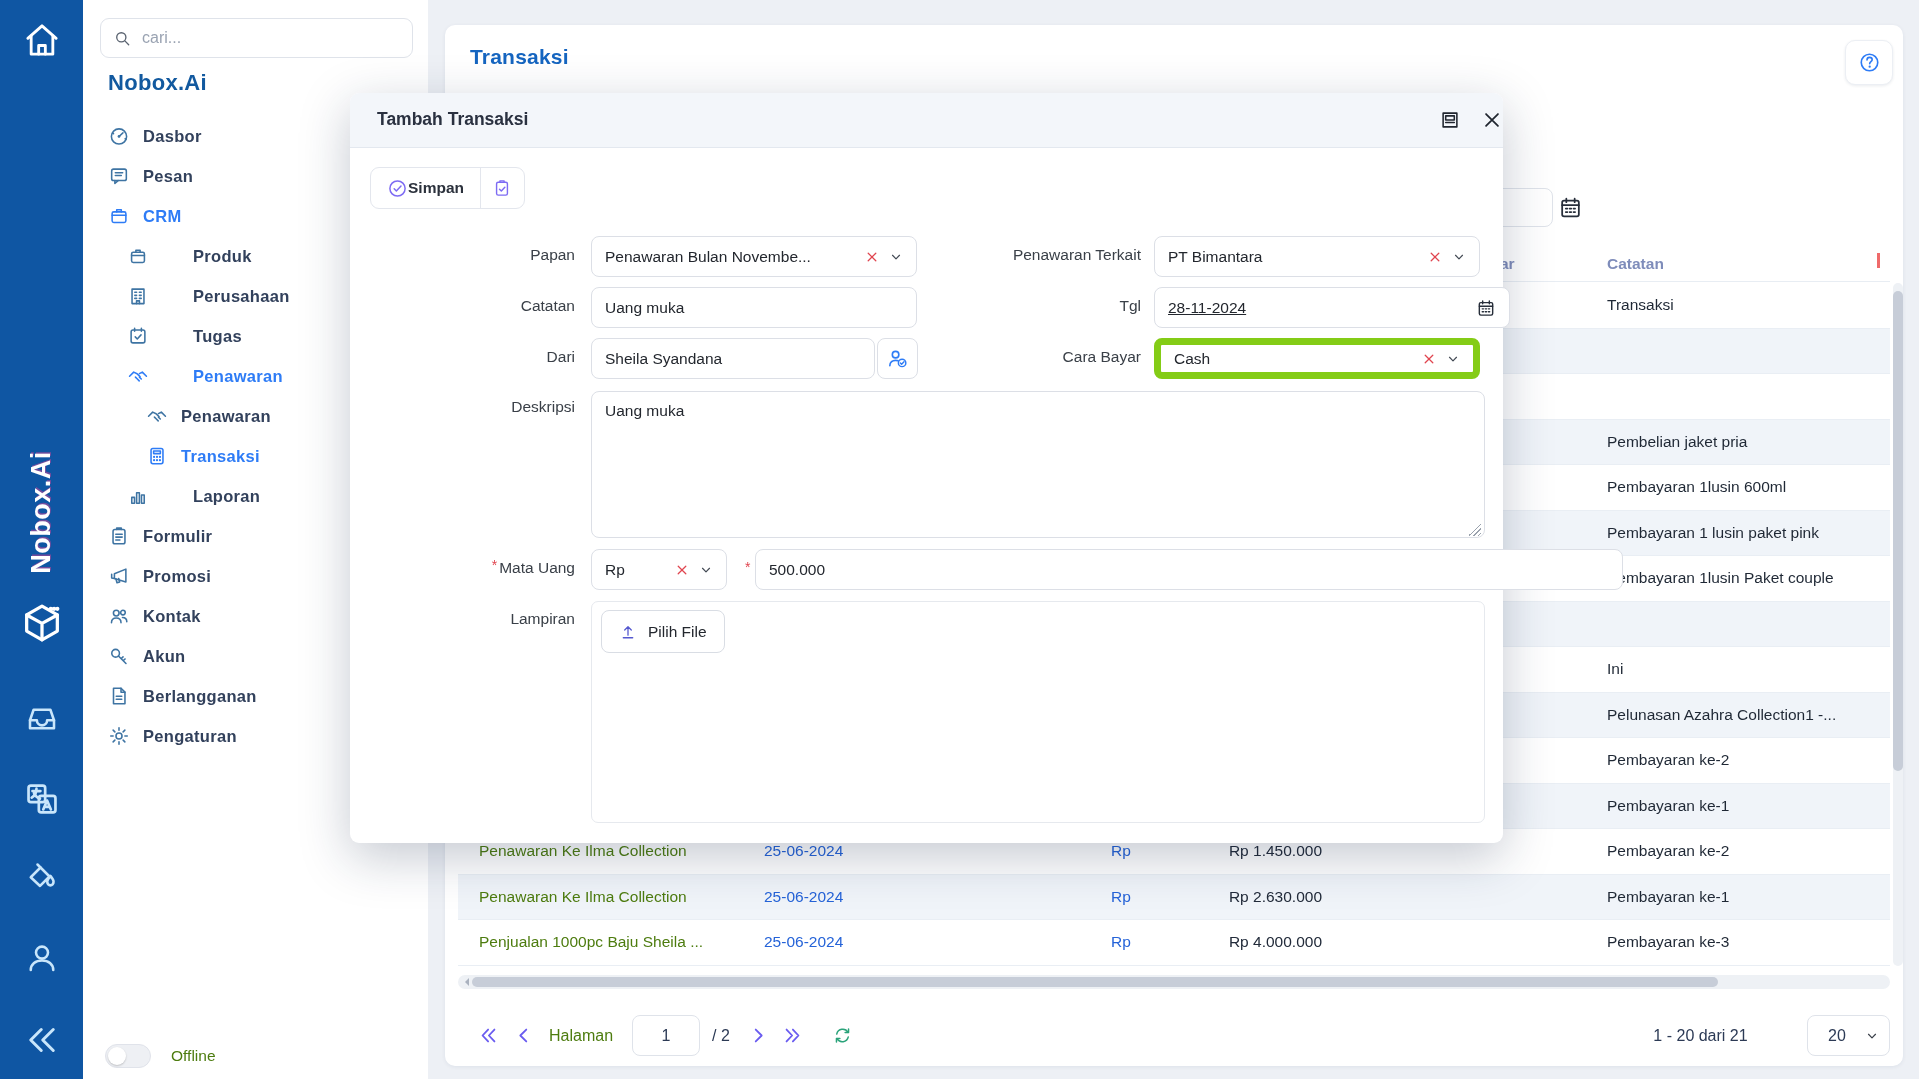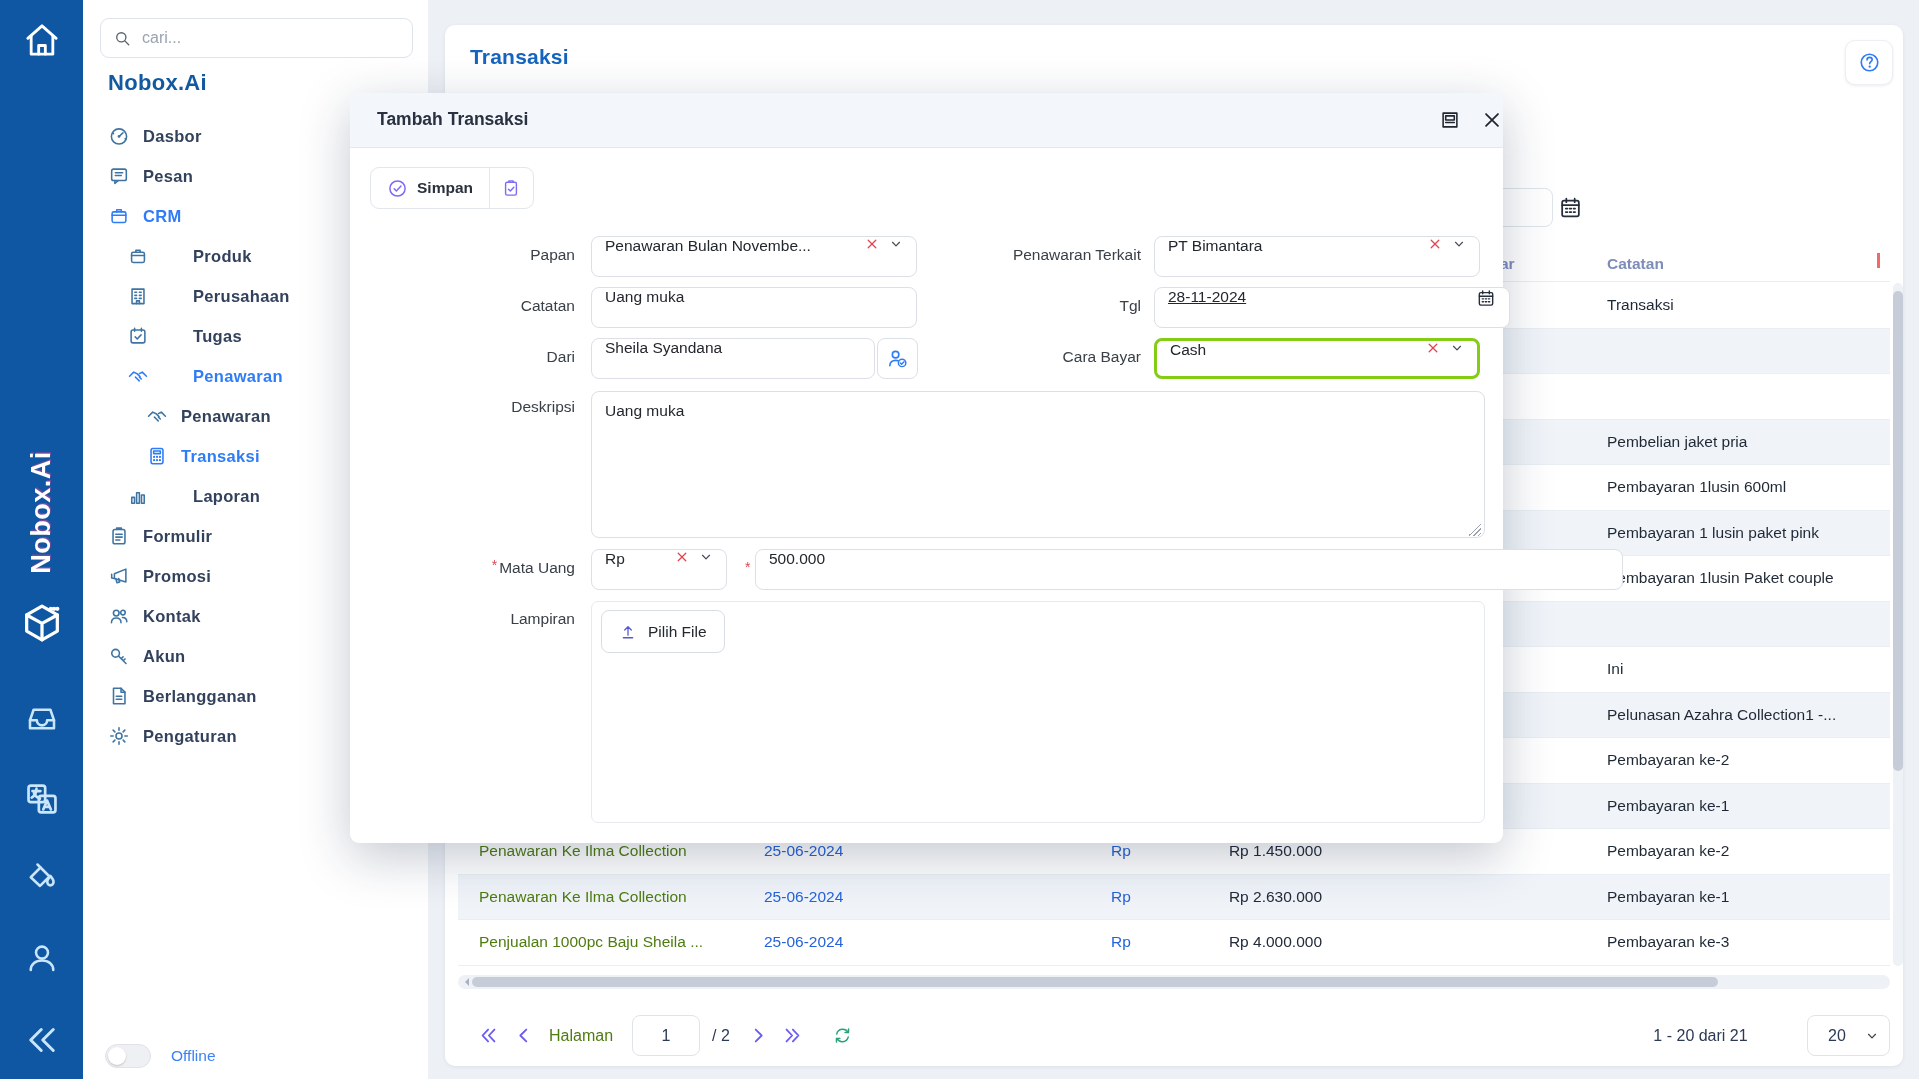--- a/index.html
+++ b/index.html
@@ -30,21 +30,21 @@
   .menu { position:absolute; left:0; top:116px; width:345px; }
   .menu-item { height:40px; display:flex; align-items:center; gap:13px; padding-left:25px; font-size:16.5px; font-weight:600; letter-spacing:.3px; color:#32415c; cursor:pointer; }
   .menu-item.level-1 { padding-left:44px;gap:44px; }
   .menu-item.level-2 { padding-left:63px; }
   .menu-item .mi-icon { width:22px; height:22px; color:#3e74a3; flex:0 0 auto; }
   .menu-item.active { color:#2e7cf6; }
   .menu-item.active .mi-icon { color:#2e7cf6; }
   .offline { position:absolute; left:22px; top:1044px; display:flex; align-items:center; gap:20px; }
   .toggle { width:46px; height:24px; border-radius:12px; background:#eef0f4; border:1px solid #e0e3ea; position:relative; cursor:pointer; }
   .toggle .knob { position:absolute; left:2px; top:2px; width:18px; height:18px; border-radius:50%; background:#fff; box-shadow:0 1px 2px rgba(0,0,0,.2); }
-  .offline-label { font-size:15.5px; color:#3b82f6; font-weight:500; }
+  .offline-label { font-size:15.5px; color:#4d7c0f; font-weight:500; }
 
   
   .main-card { position:absolute; left:445px; top:25px; width:1458px; height:1041px; background:#fff; border-radius:10px; box-shadow:0 1px 4px rgba(20,40,80,.07); }
   .page-title { position:absolute; left:25px; top:20px; font-size:21px; font-weight:700; color:#1565c0; letter-spacing:.2px; }
   .help-btn { position:absolute; left:1400px; top:15px; width:48px; height:45px; border:1px solid #eceff4; border-radius:10px; background:#fff; box-shadow:0 1px 3px rgba(20,40,80,.09); display:flex; align-items:center; justify-content:center; color:#2e7cf6; cursor:pointer; }
   .help-btn .ic { width:23px; height:23px; }
   .date-filter { position:absolute; left:1008px; top:163px; width:100px; height:39px; border:1px solid #dfe3ea; border-radius:8px; background:#fff; }
   .date-filter-cal { position:absolute; left:1113px; top:170px; width:25px; height:25px; color:#272e3a; cursor:pointer; }
 
   .t-header { position:absolute; left:13px; top:225px; width:1432px; height:32px; border-bottom:1px solid #e8edf3; font-size:15.5px; font-weight:700; color:#7e8cba; }
@@ -84,34 +84,34 @@
   .pg-size .ic { position:absolute; right:10px; width:14px; height:14px; color:#3a4049; }
 
   
   .modal { position:absolute; left:350px; top:93px; width:1153px; height:750px; background:#fff; border-radius:9px; box-shadow:0 14px 50px rgba(25,40,70,.25); z-index:20; }
   .m-header { position:absolute; left:0; top:0; width:1153px; height:55px; background:#f3f6fa; border-bottom:1px solid #e3e8ef; border-radius:9px 9px 0 0; }
   .m-title { position:absolute; left:27px; top:16px; font-size:17.5px; font-weight:600; color:#2a3140; }
   .m-hic { position:absolute; top:16px; width:22px; height:22px; color:#20262f; cursor:pointer; }
   .m-popup { left:1089px; } .m-close { left:1131px; }
 
   .save-group { position:absolute; left:20px; top:74px; height:42px; border:1px solid #e3e6ed; border-radius:9px; display:flex; align-items:stretch; background:#fff; }
-  .save-main { display:flex; align-items:center; gap:9px; padding:0 16px; font-size:15.5px; font-weight:600; color:#2b313c; cursor:pointer; }
+  .save-main { display:flex; align-items:center; padding:0 16px; font-size:15.5px; font-weight:600; color:#2b313c; cursor:pointer; }
   .save-main .ic { width:21px; height:21px; color:#7d6bf3; }
   .save-alt { width:44px; border-left:1px solid #e3e6ed; display:flex; align-items:center; justify-content:center; color:#7d6bf3; cursor:pointer; }
   .save-alt .ic { width:20px; height:20px; }
 
   .f-label { position:absolute; width:200px; text-align:right; font-size:15.5px; color:#3a4048; white-space:nowrap; }
   .req { color:#e0454f; margin-right:2px; font-size:14px; position:relative; top:-3px; }
-  .inp { position:absolute; height:41px; border:1px solid #dcdfe6; border-radius:8px; background:#fff; font-size:15.5px; color:#23272e; display:flex; align-items:flex-start; padding:0 13px; }
+  .inp { position:absolute; height:41px; border:1px solid #dcdfe6; border-radius:8px; background:#fff; font-size:15.5px; color:#23272e; display:flex; align-items:center; padding:0 13px; }
   .inp input { border:none; outline:none; width:100%; font-size:15.5px; color:#23272e; font-family:inherit; background:transparent; }
   .sel { cursor:pointer; }
   .sel .val { flex:1; white-space:nowrap; overflow:hidden; text-overflow:ellipsis; margin-right:6px; }
   .sel-x { width:14px; height:14px; color:#e0454f; flex:0 0 auto; margin-right:10px; cursor:pointer; }
   .sel-chev { width:14px; height:14px; color:#444b55; flex:0 0 auto; cursor:pointer; }
-  .focused { border:3px solid #84cc16; }
+  .focused { border:7px solid #84cc16; }
   .cal-in { width:20px; height:20px; color:#272e3a; flex:0 0 auto; cursor:pointer; }
   .person-btn { position:absolute; left:527px; top:245px; width:41px; height:41px; border:1px solid #dcdfe6; border-radius:8px; display:flex; align-items:center; justify-content:center; color:#2e7cf6; cursor:pointer; background:#fff; }
   .person-btn .ic { width:23px; height:23px; }
   .m-textarea { position:absolute; left:241px; top:298px; width:894px; height:147px; border:1px solid #dcdfe6; border-radius:8px; padding:10px 13px; font-size:15.5px; color:#23272e; font-family:inherit; resize:none; outline:none; }
   .resize-grip { position:absolute; left:1118px; top:430px; width:13px; height:13px; background:
     linear-gradient(135deg, transparent 0 50%, #9aa2ad 50% 56%, transparent 56% 68%, #9aa2ad 68% 74%, transparent 74% 86%, #9aa2ad 86% 92%, transparent 92%); }
   .file-area { position:absolute; left:241px; top:508px; width:894px; height:222px; border:1px solid #e6e9ee; border-radius:7px; }
   .file-btn { position:absolute; left:9px; top:8px; height:43px; padding:0 17px; border:1px solid #d9dde4; border-radius:8px; display:flex; align-items:center; gap:11px; font-size:15.5px; color:#23272e; background:#fff; cursor:pointer; }
   .file-btn .ic { width:18px; height:18px; color:#5558cf; }
 </style>

